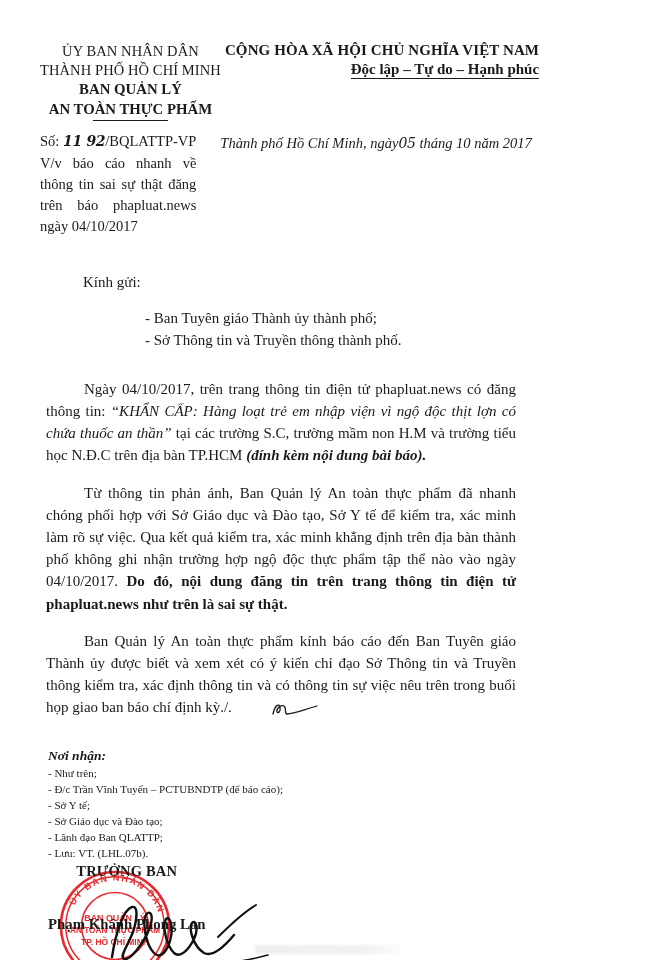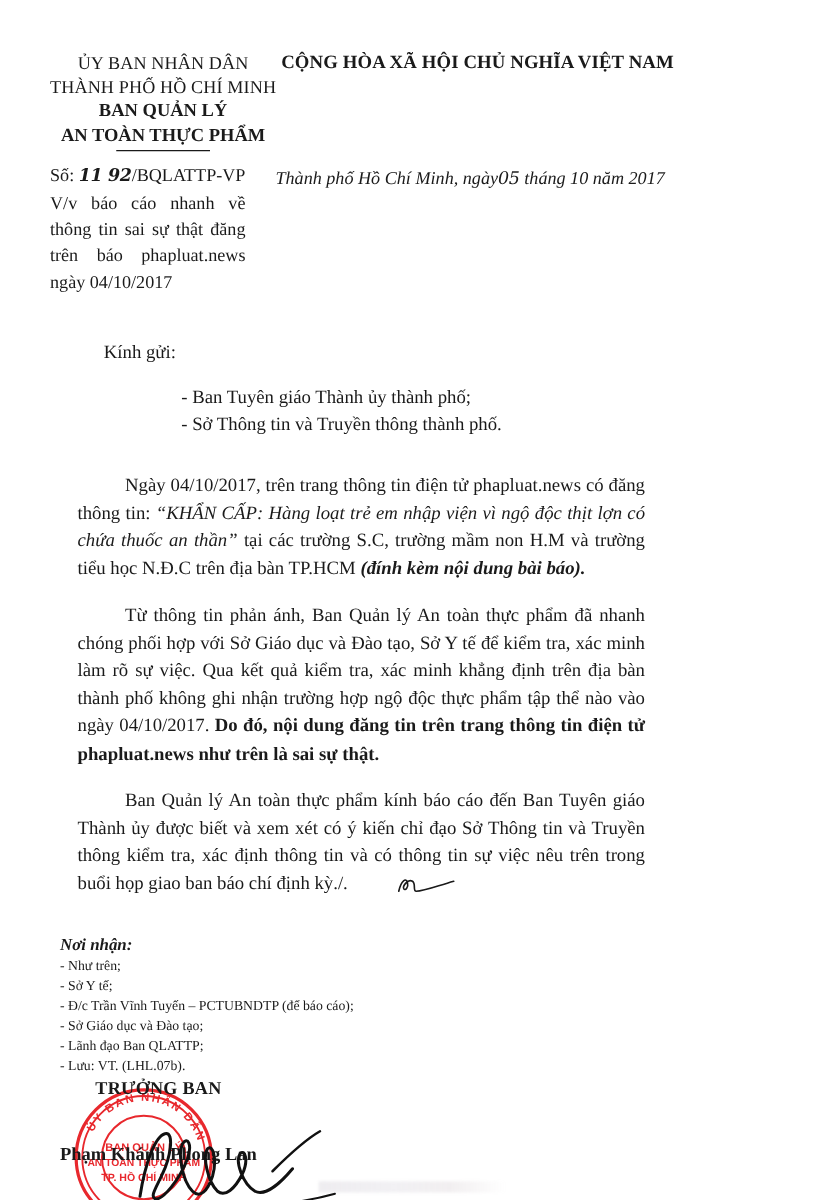--- a/index.html
+++ b/index.html
@@ -138,21 +138,21 @@
   .recipients-list {
     padding-left: 62px;
     margin-top: 13px;
   }
   .recipient-item {
     white-space: nowrap;
   }
 
   
   .body {
-    padding: 0 44px 0 62px;
+    padding: 0 44px 0 46px;
     margin-top: 26px;
   }
   .para {
     font-size: 15px;
     line-height: 1.48;
     text-align: justify;
     text-indent: 38px;
     margin-bottom: 13px;
   }
   .para i { font-style: italic; }
@@ -245,20 +245,21 @@
 
   <div class="header">
     <div class="header-left">
       <div class="org-line1">ỦY BAN NHÂN DÂN</div>
       <div class="org-line2">THÀNH PHỐ HỒ CHÍ MINH</div>
       <div class="org-line3">BAN QUẢN LÝ</div>
       <div class="org-line4">AN TOÀN THỰC PHẨM</div>
     </div>
     <div class="header-right">
       <div class="nation">CỘNG HÒA XÃ HỘI CHỦ NGHĨA VIỆT NAM</div>
+      <div class="motto">Độc lập – Tự do – Hạnh phúc</div>
     </div>
   </div>
 
   <div class="sub-row">
     <div class="sub-left">
       <div class="doc-number">
         <span>Số:</span>
         <span class="hw">11 92</span><span>/BQLATTP-VP</span>
       </div>
       <div class="subject">V/v báo cáo nhanh về thông tin sai sự thật đăng trên báo phapluat.news ngày 04/10/2017</div>
@@ -286,22 +287,22 @@
             <path d="M2 13 C4 4, 8 2, 9 6 C10 10, 7 13, 6 11 C5 9, 9 3, 13 5 C16 7, 13 13, 16 13 C22 13, 32 9, 46 5" fill="none" stroke="#1a1a1a" stroke-width="1.3" stroke-linecap="round"></path>
           </svg></span></p>
 
   </div>
 
   <div class="footer">
 
     <div class="footer-left">
       <div class="notice-title">Nơi nhận:</div>
       <div class="notice-item">- Như trên;</div>
+      <div class="notice-item">- Đ/c Trần Vĩnh Tuyến – PCTUBNDTP (để báo cáo);</div>
       <div class="notice-item">- Sở Y tế;</div>
-      <div class="notice-item">- Đ/c Trần Vĩnh Tuyến – PCTUBNDTP (để báo cáo);</div>
       <div class="notice-item">- Sở Giáo dục và Đào tạo;</div>
       <div class="notice-item">- Lãnh đạo Ban QLATTP;</div>
       <div class="notice-item">- Lưu: VT. (LHL.07b).</div>
     </div>
 
     <div class="footer-right">
       <div class="signer-title">TRƯỞNG BAN</div>
 
       <svg class="seal" viewBox="0 0 120 120">
         <defs>

